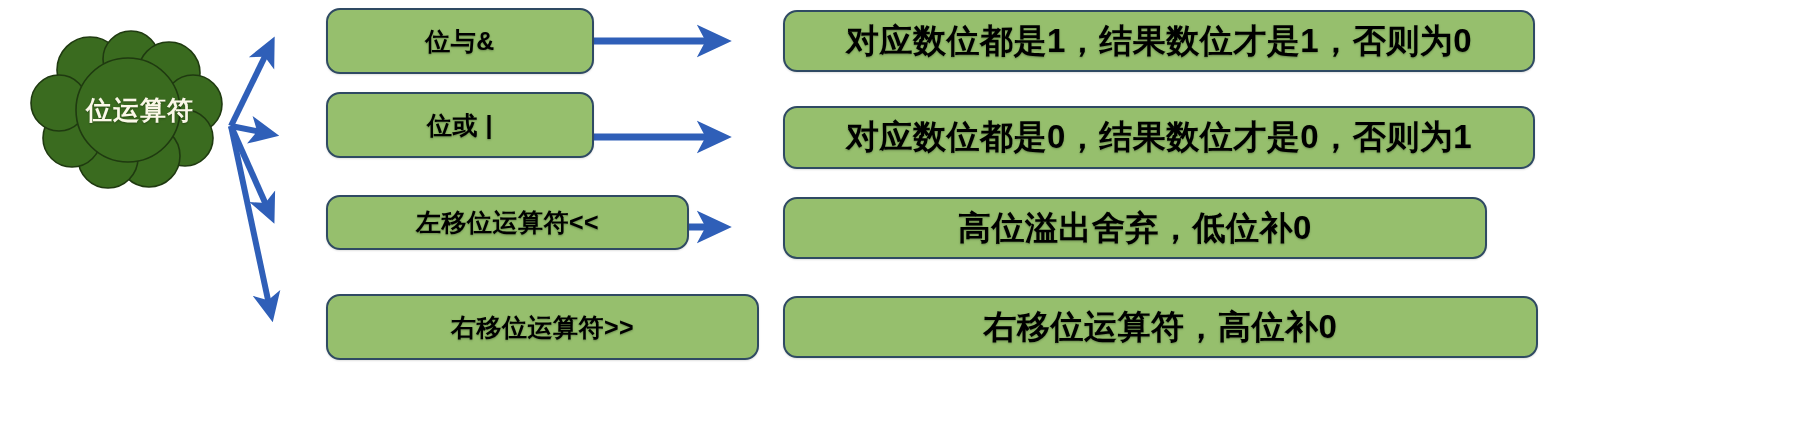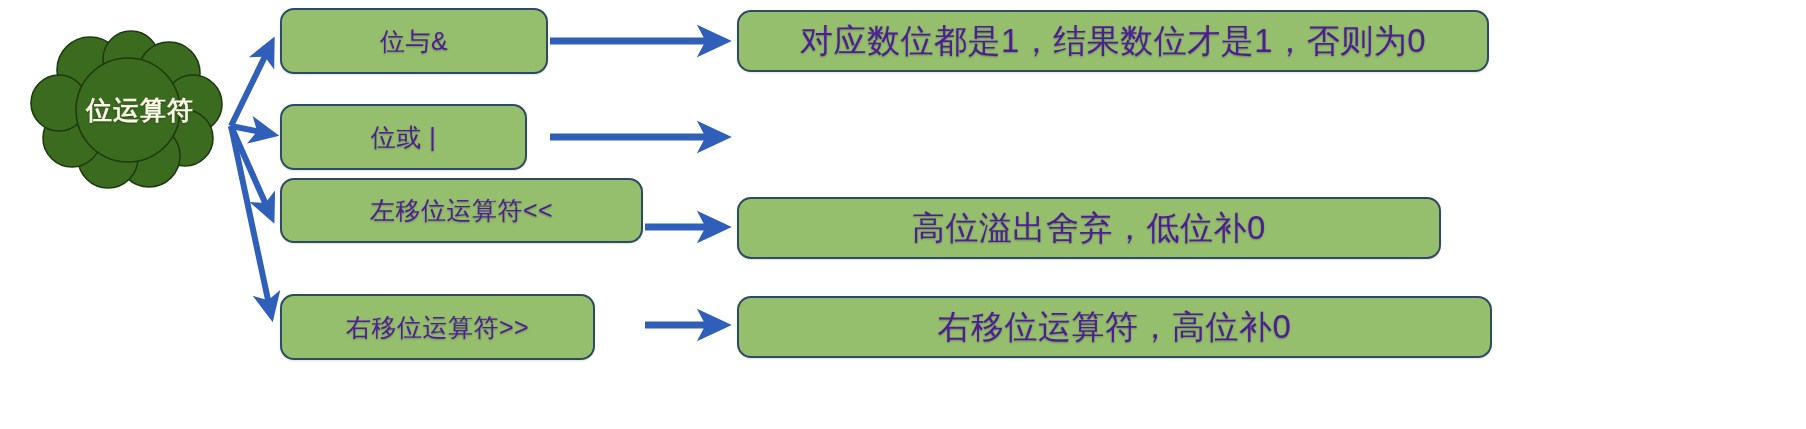--- a/index.html
+++ b/index.html
@@ -61,25 +61,26 @@
   
   .node-box {
     position: absolute;
     box-sizing: border-box;
     background: #96bf6d;
     border: 2px solid #2f4a63;
     border-radius: 14px;
     display: flex;
     align-items: center;
     justify-content: center;
-    color: #4c1d95;
-    font-weight: normal;
+    color: #000000;
+    font-weight: bold;
     letter-spacing: 0.5px;
     text-shadow: 0 1px 2px rgba(40,60,30,0.40);
     box-shadow: 0 1px 2px rgba(0,0,0,0.12);
+    margin-left: 46px;
   }
   .op-box {
     font-size: 25px;
   }
   .desc-box {
     font-size: 33px;
   }
 </style>
 </head>
 <body>
@@ -124,26 +125,27 @@
       </g>
     </svg>
     <div class="cloud-label">
       <span>位运算</span>
       <span>符</span>
     </div>
   </div>
 
   <div class="node-box op-box" style="left:280px; top:8px; width:268px; height:66px;">位与&amp;</div>
 
-  <div class="node-box op-box" style="left:280px; top:104px; width:247px; height:66px;">位或 |</div>
+  <div class="node-box op-box" style="left:280px; top:92px; width:268px; height:66px;">位或 |</div>
 
-  <div class="node-box op-box" style="left:280px; top:178px; width:363px; height:65px;">左移位运算符&lt;&lt;</div>
+  <div class="node-box op-box" style="left:280px; top:195px; width:363px; height:55px;">左移位运算符&lt;&lt;</div>
 
-  <div class="node-box op-box" style="left:280px; top:294px; width:315px; height:66px;">右移位运算符&gt;&gt;</div>
+  <div class="node-box op-box" style="left:280px; top:294px; width:433px; height:66px;">右移位运算符&gt;&gt;</div>
 
   <div class="node-box desc-box" style="left:737px; top:10px; width:752px; height:62px;">对应数位都是1，结果数位才是1，否则为0</div>
 
+  <div class="node-box desc-box" style="left:737px; top:106px; width:752px; height:63px;">对应数位都是0，结果数位才是0，否则为1</div>
 
   <div class="node-box desc-box" style="left:737px; top:197px; width:704px; height:62px;">高位溢出舍弃，低位补0</div>
 
   <div class="node-box desc-box" style="left:737px; top:296px; width:755px; height:62px;">右移位运算符，高位补0</div>
 
 </div>
 
 </body></html>

